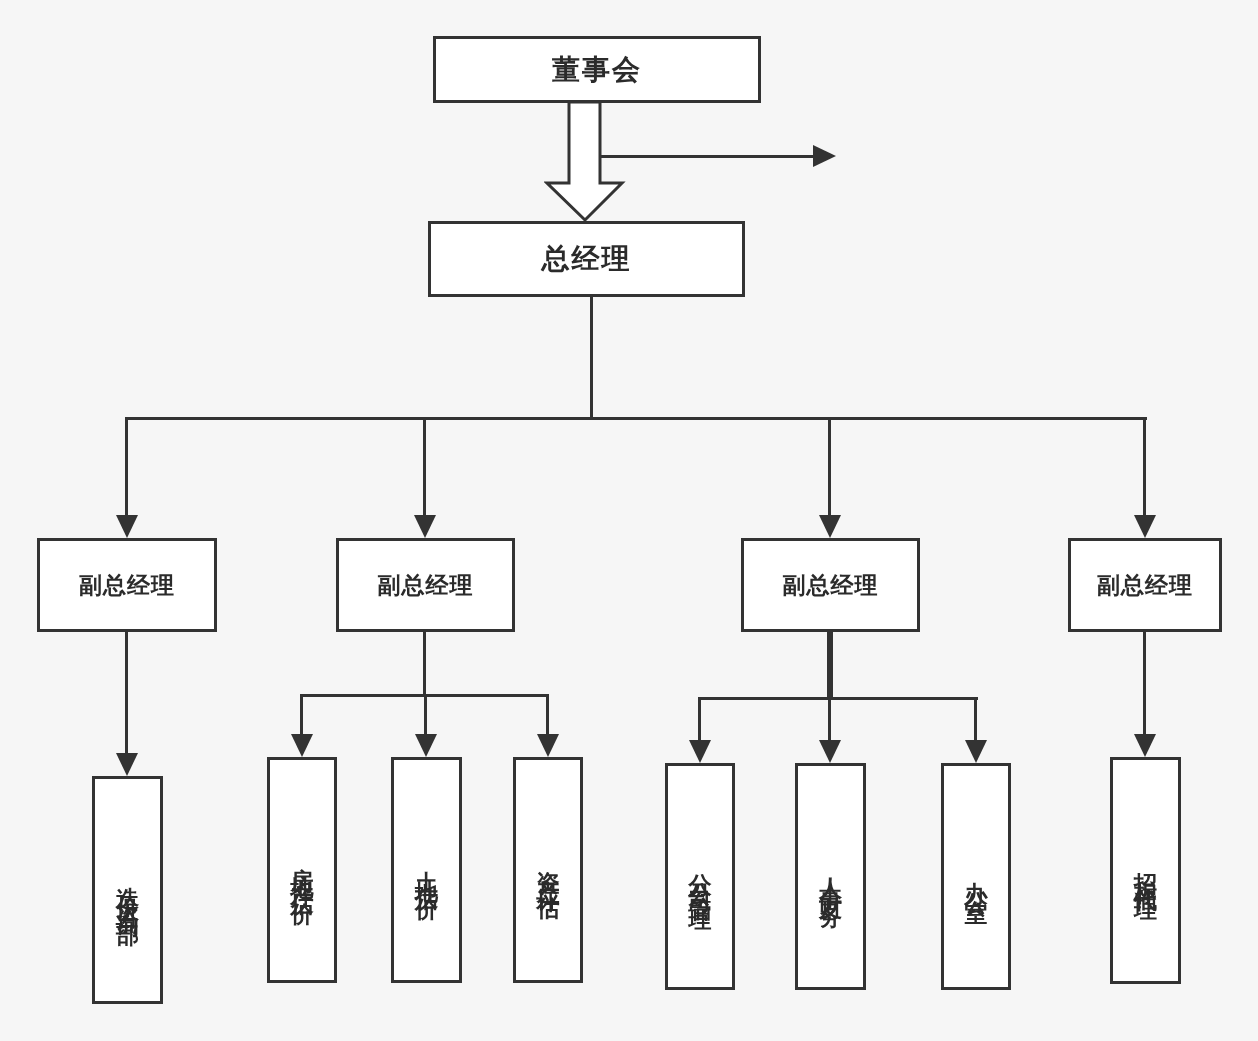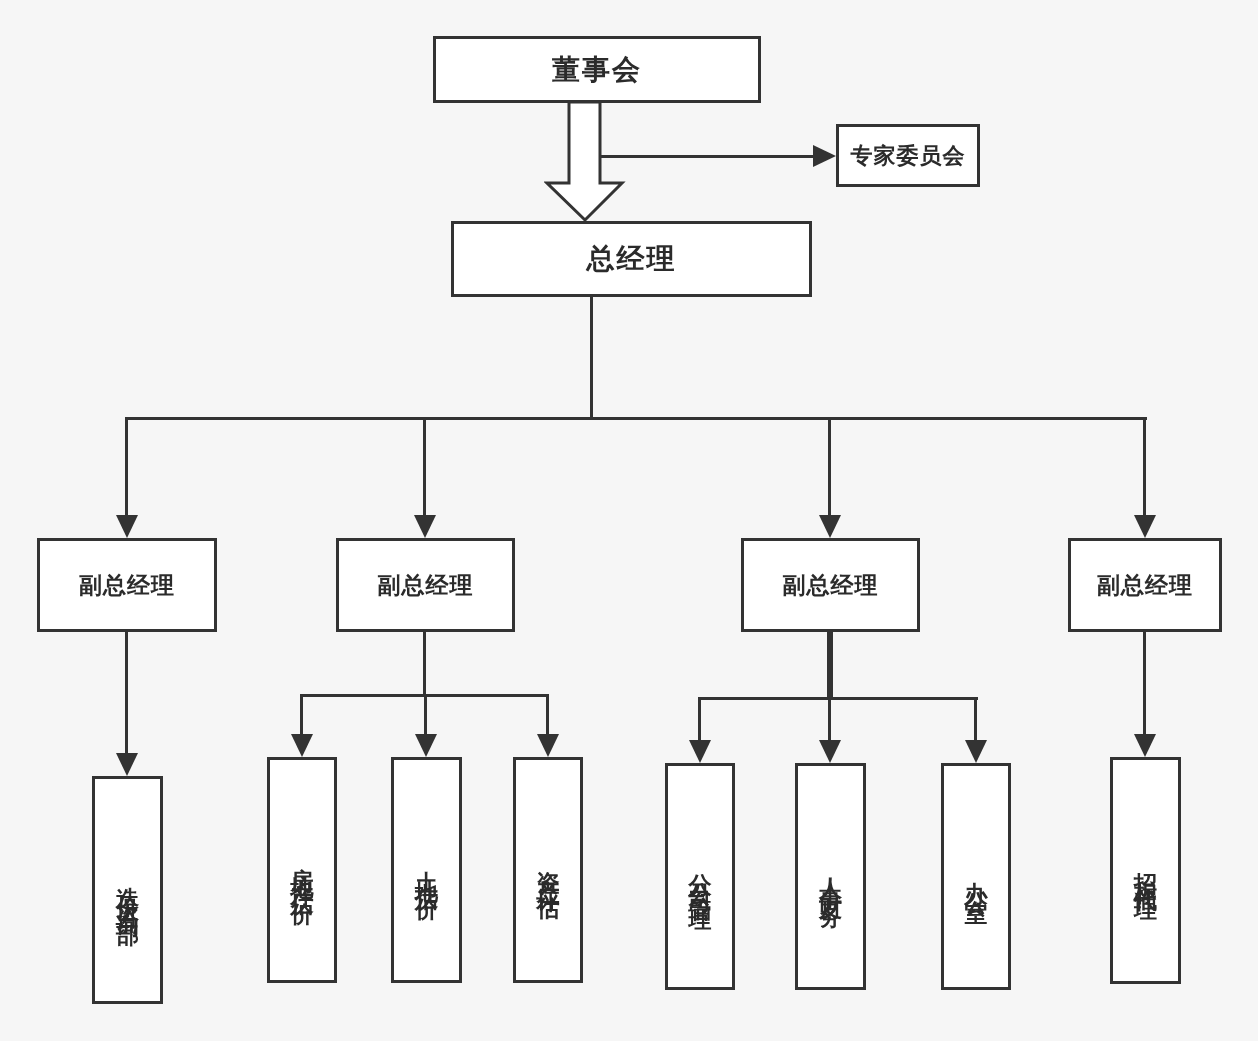--- a/index.html
+++ b/index.html
@@ -80,25 +80,22 @@
   <div class="line" style="left:974px;top:697px;width:3px;height:44px;"></div>
   <div class="tri-down" style="left:965px;top:740px;"></div>
 
   <div class="line" style="left:1143px;top:632px;width:3px;height:103px;"></div>
   <div class="tri-down" style="left:1134px;top:734px;"></div>
 
   <div class="node top" style="left:433px;top:36px;width:328px;height:67px;">
     <span>董事会</span>
   </div>
 
-  <div class="node small" style="left:836px;top:124px;width:144px;height:63px;">
-    <span>专家委员会</span>
-  </div>
 
-  <div class="node top" style="left:451px;top:221px;width:361px;height:76px;">
+  <div class="node top" style="left:428px;top:221px;width:317px;height:76px;">
     <span>总经理</span>
   </div>
 
   <div class="node vp" style="left:37px;top:538px;width:180px;height:94px;">
     <span>副总经理</span>
   </div>
   <div class="node vp" style="left:336px;top:538px;width:179px;height:94px;">
     <span>副总经理</span>
   </div>
   <div class="node vp" style="left:741px;top:538px;width:179px;height:94px;">

